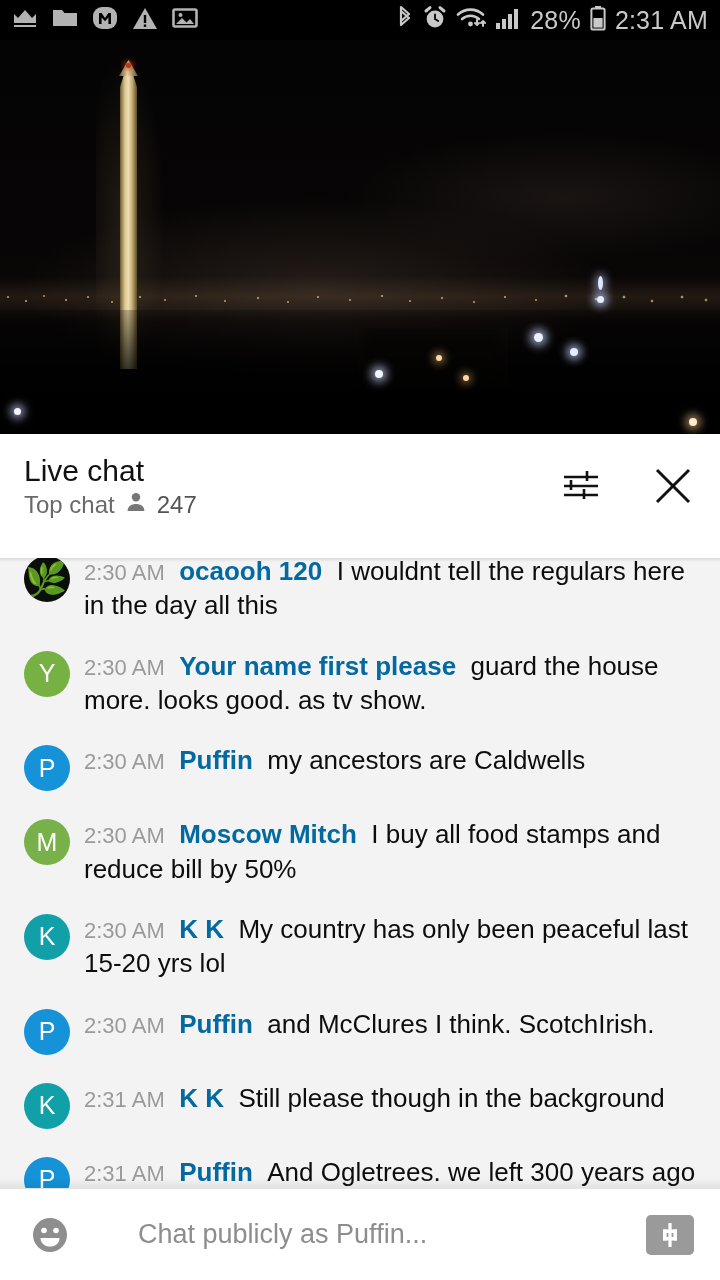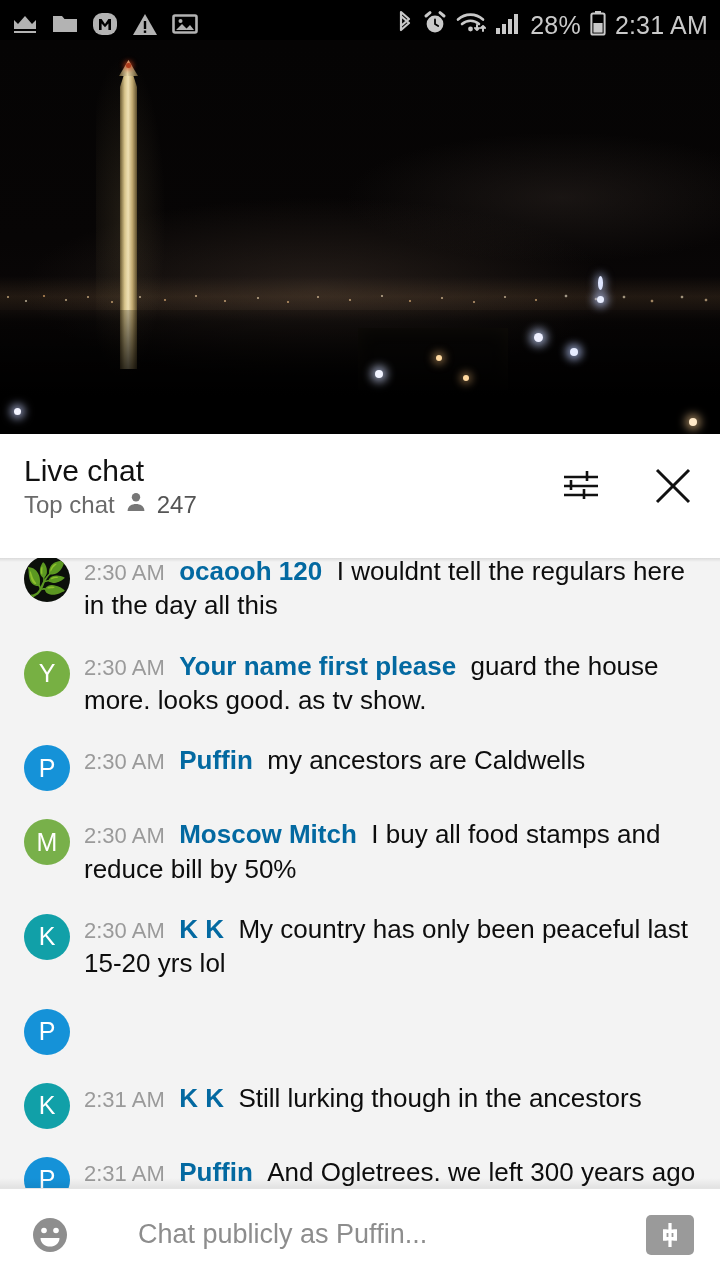--- a/index.html
+++ b/index.html
@@ -5,21 +5,21 @@
   * { margin:0; padding:0; box-sizing:border-box; }
   html,body {
     width:720px; height:1280px;
     font-family:"Liberation Sans", sans-serif;
     background:#fff; overflow:hidden;
   }
 
   
   #status-bar{
     position:absolute; top:0; left:0; width:720px; height:40px;
-    background:#000; display:flex; align-items:flex-end;
+    background:#000; display:flex; align-items:center;
     padding:0 12px; color:#b3b3b3;
   }
   .sb-left{ display:flex; align-items:center; gap:14px; }
   .sb-right{ margin-left:auto; display:flex; align-items:center; gap:9px; }
   .sb-icon{ display:block; }
   .sb-text{ font-size:25px; color:#c9c9c9; letter-spacing:.2px; line-height:1; }
 
   
   #video{
     position:absolute; top:40px; left:0; width:720px; height:414px;
@@ -335,26 +335,27 @@
       <div class="msg">
         <div class="avatar" style="background: rgb(17, 160, 168);">
           <span>K</span>
         </div>
         <div class="msg-body"><span class="msg-time">2:30 AM</span>&nbsp;&nbsp;<span class="msg-author">K K</span>&nbsp;&nbsp;<span class="msg-text">My country has only been peaceful last 15-20 yrs lol</span></div>
       </div>
       <div class="msg">
         <div class="avatar" style="background: rgb(21, 146, 216);">
           <span>P</span>
         </div>
+        <div class="msg-body"><span class="msg-time">2:30 AM</span>&nbsp;&nbsp;<span class="msg-author">Puffin</span>&nbsp;&nbsp;<span class="msg-text">and McClures I think. ScotchIrish.</span></div>
       </div>
       <div class="msg">
         <div class="avatar" style="background: rgb(17, 160, 168);">
           <span>K</span>
         </div>
-        <div class="msg-body"><span class="msg-time">2:31 AM</span>&nbsp;&nbsp;<span class="msg-author">K K</span>&nbsp;&nbsp;<span class="msg-text">Still lurking though in the ancestors</span></div>
+        <div class="msg-body"><span class="msg-time">2:31 AM</span>&nbsp;&nbsp;<span class="msg-author">K K</span>&nbsp;&nbsp;<span class="msg-text">Still please though in the background</span></div>
       </div>
       <div class="msg">
         <div class="avatar" style="background: rgb(21, 146, 216);">
           <span>P</span>
         </div>
         <div class="msg-body"><span class="msg-time">2:31 AM</span>&nbsp;&nbsp;<span class="msg-author">Puffin</span>&nbsp;&nbsp;<span class="msg-text">And Ogletrees. we left 300 years ago</span></div>
       </div>
     </div>
   <div id="list-fade-top"></div>
   <div id="list-fade-bottom"></div>

